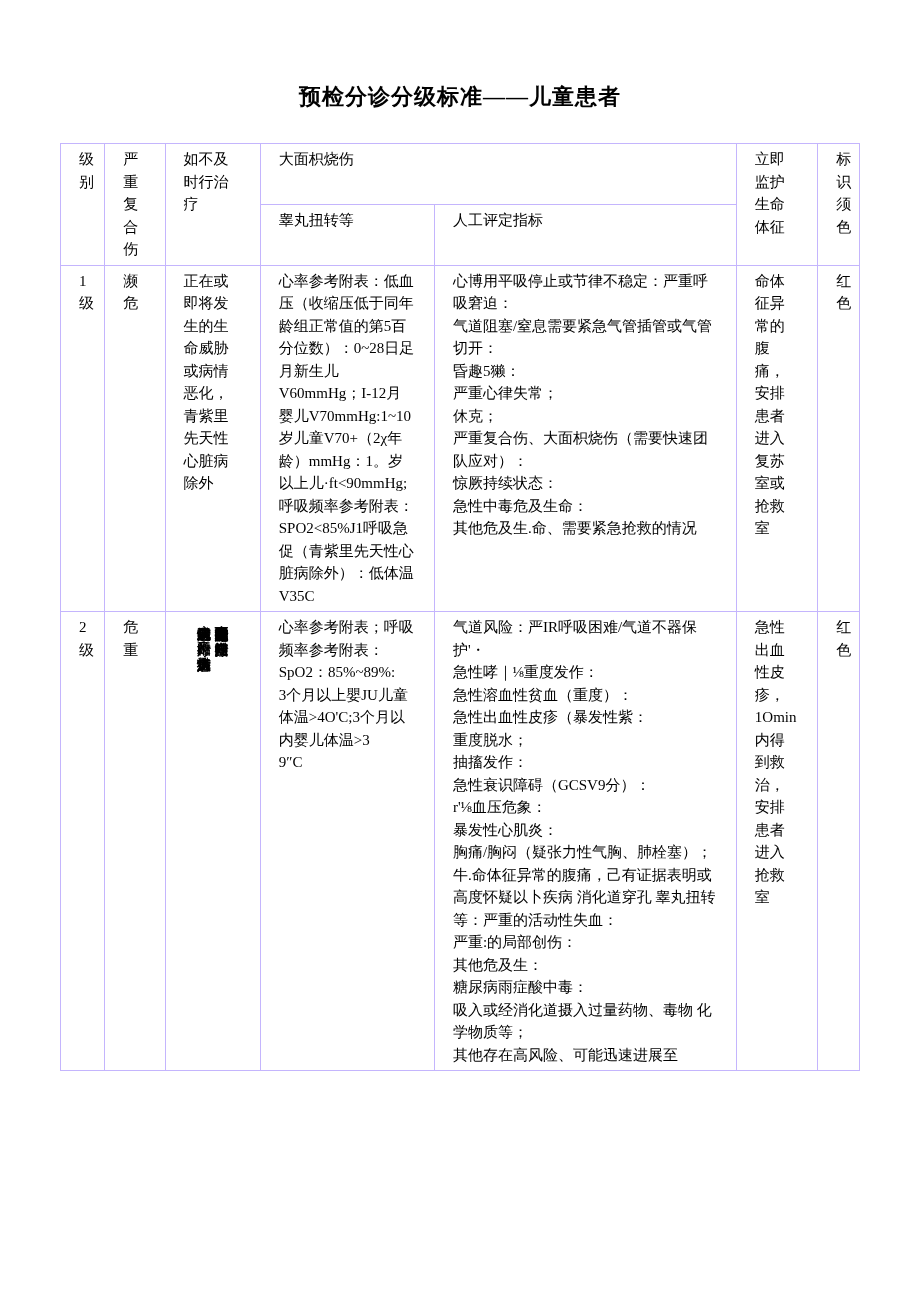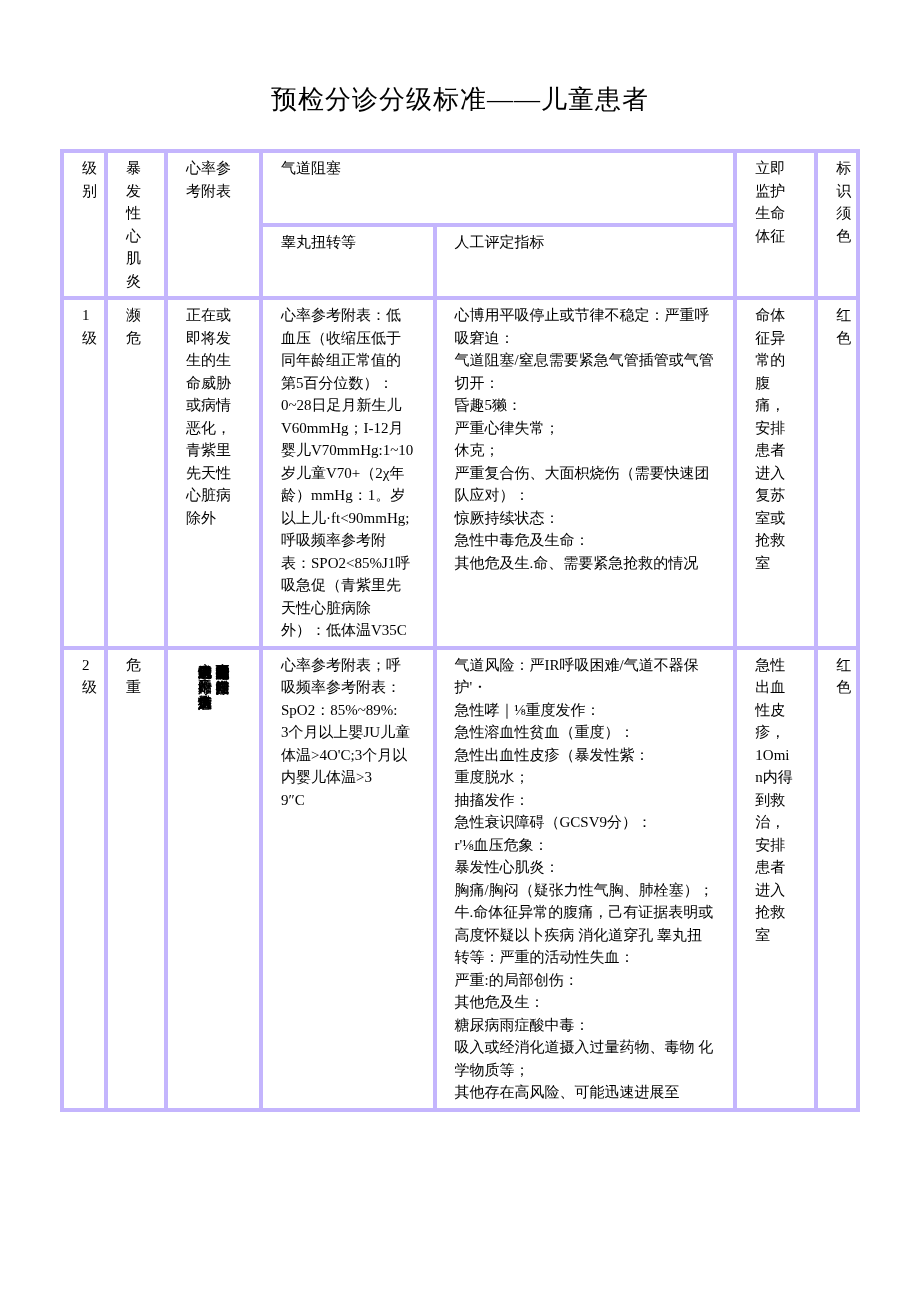--- a/index.html
+++ b/index.html
@@ -8,32 +8,32 @@
     margin: 0;
     padding: 40px 60px;
     width: 920px;
     box-sizing: border-box;
     color: #000;
     font-size: 15px;
     line-height: 1.5;
   }
   h1 {
     text-align: center;
-    font-size: 26px;
-    font-weight: normal;
+    font-size: 22px;
+    font-weight: bold;
     margin: 40px 0 30px 0;
     letter-spacing: 1px;
   }
   table {
     border-collapse: collapse;
     width: 100%;
     table-layout: fixed;
   }
   th, td {
-    border: 4px solid #c4b5fd;
+    border: 1px solid #c4b5fd;
     padding: 4px 18px;
     vertical-align: top;
     text-align: left;
     font-weight: normal;
     word-wrap: break-word;
   }
   .col-level { width: 38px; }
   .col-severity { width: 52px; }
   .col-desc { width: 82px; }
   .col-obj { width: 150px; }
@@ -65,23 +65,23 @@
     <col class="col-severity">
     <col class="col-desc">
     <col class="col-obj">
     <col class="col-manual">
     <col class="col-resp">
     <col class="col-color">
   </colgroup>
   <tbody>
       <tr>
     <td rowspan="2">级别</td>
-    <td rowspan="2">暴发性心肌炎</td>
-    <td rowspan="2">心率参考附表</td>
-    <td colspan="2">气道阻塞</td>
+    <td rowspan="2">严重复合伤</td>
+    <td rowspan="2">如不及时行治疗</td>
+    <td colspan="2">大面枳烧伤</td>
     <td rowspan="2">立即监护生命体征</td>
     <td rowspan="2">标识须色</td>
   </tr>
   <tr>
     <td>睾丸扭转等</td>
     <td>人工评定指标</td>
   </tr>
 
   <tr>
     <td>1级</td>

